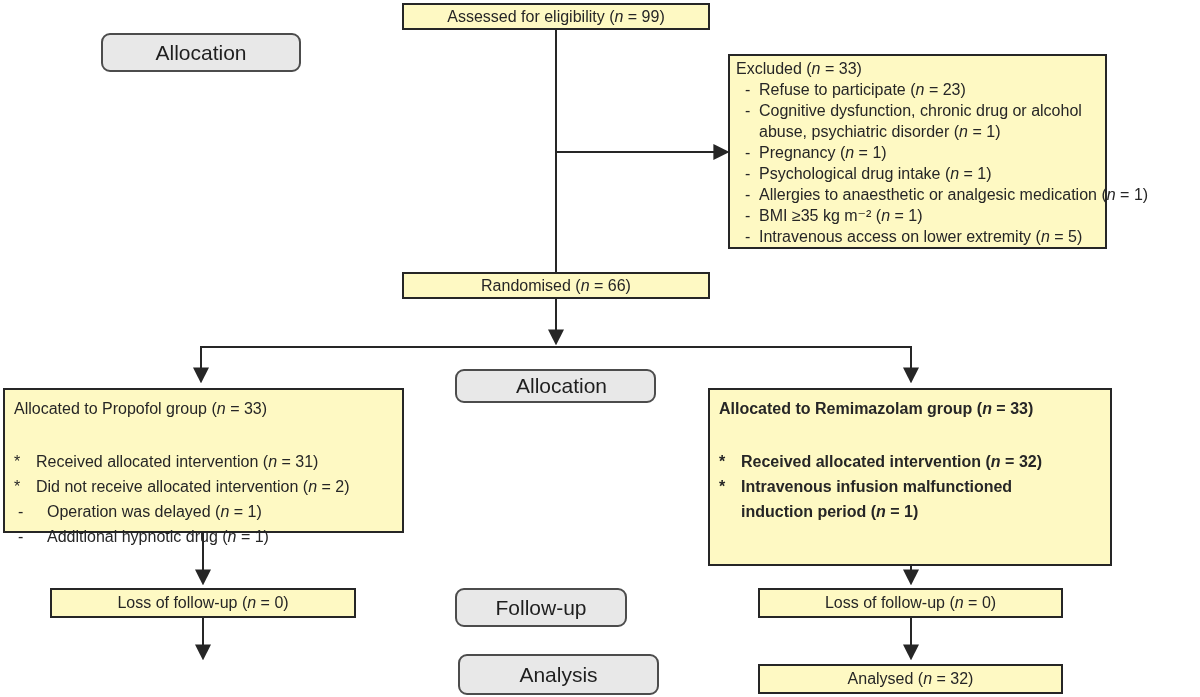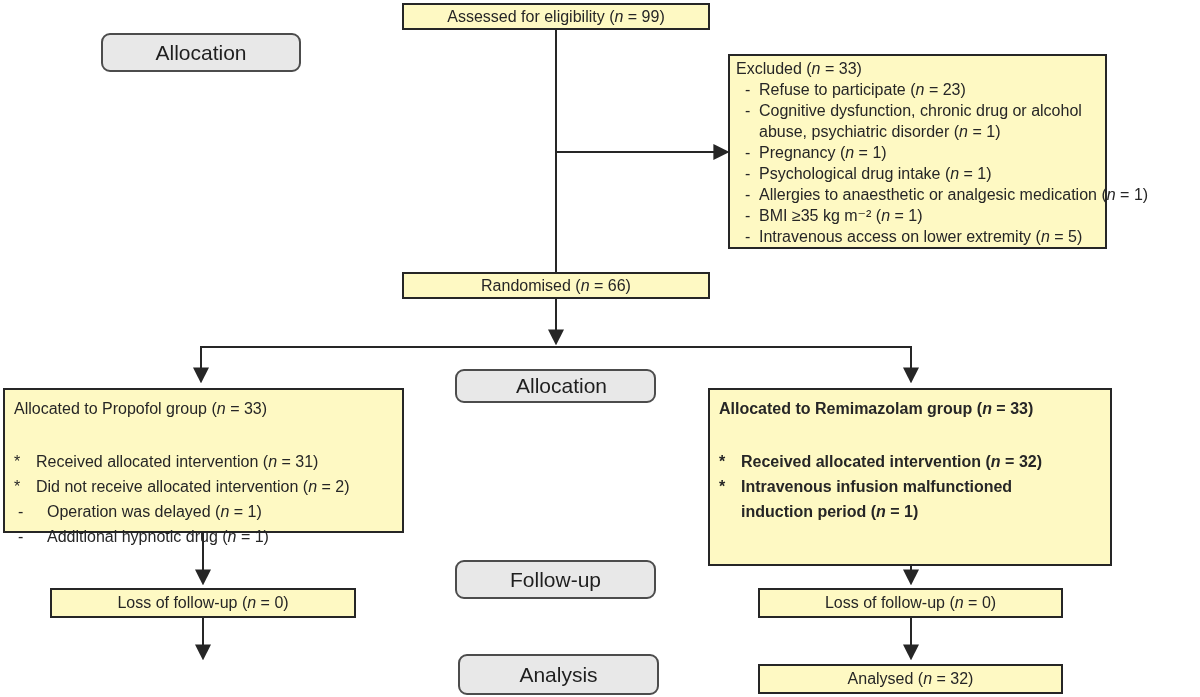--- a/index.html
+++ b/index.html
@@ -149,21 +149,21 @@
   <div class="arm-item">
     <span class="b">*</span>
     <span class="t">Received allocated intervention (<i>n</i> = 32)</span>
   </div>
   <div class="arm-item">
     <span class="b">*</span>
     <span class="t narrow">Intravenous infusion malfunctioned induction period (<i>n</i> = 1)</span>
   </div>
 </div>
 
-<div class="stage" style="left:455px; top:560px; width:201px; height:39px;">
+<div class="stage" style="left:455px; top:588px; width:172px; height:39px;">
   <span>Follow-up</span>
 </div>
 
 <div class="fbox center" style="left:50px; top:588px; width:306px; height:30px;">
   <span>Loss of follow-up (<i>n</i> = 0)</span>
 </div>
 <div class="fbox center" style="left:758px; top:588px; width:305px; height:30px;">
   <span>Loss of follow-up (<i>n</i> = 0)</span>
 </div>
 

